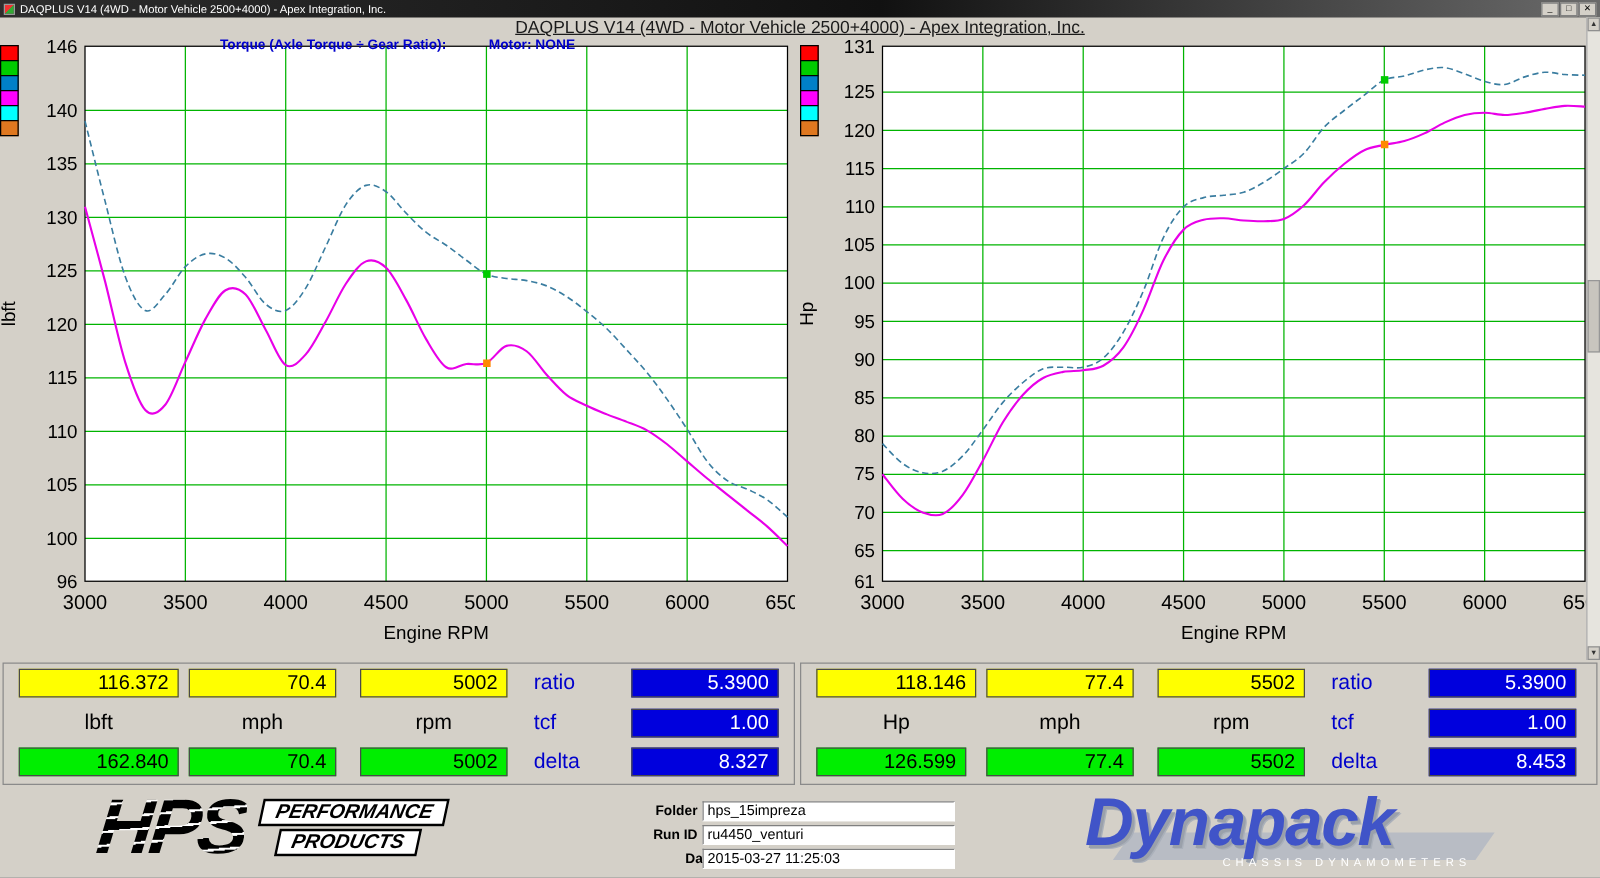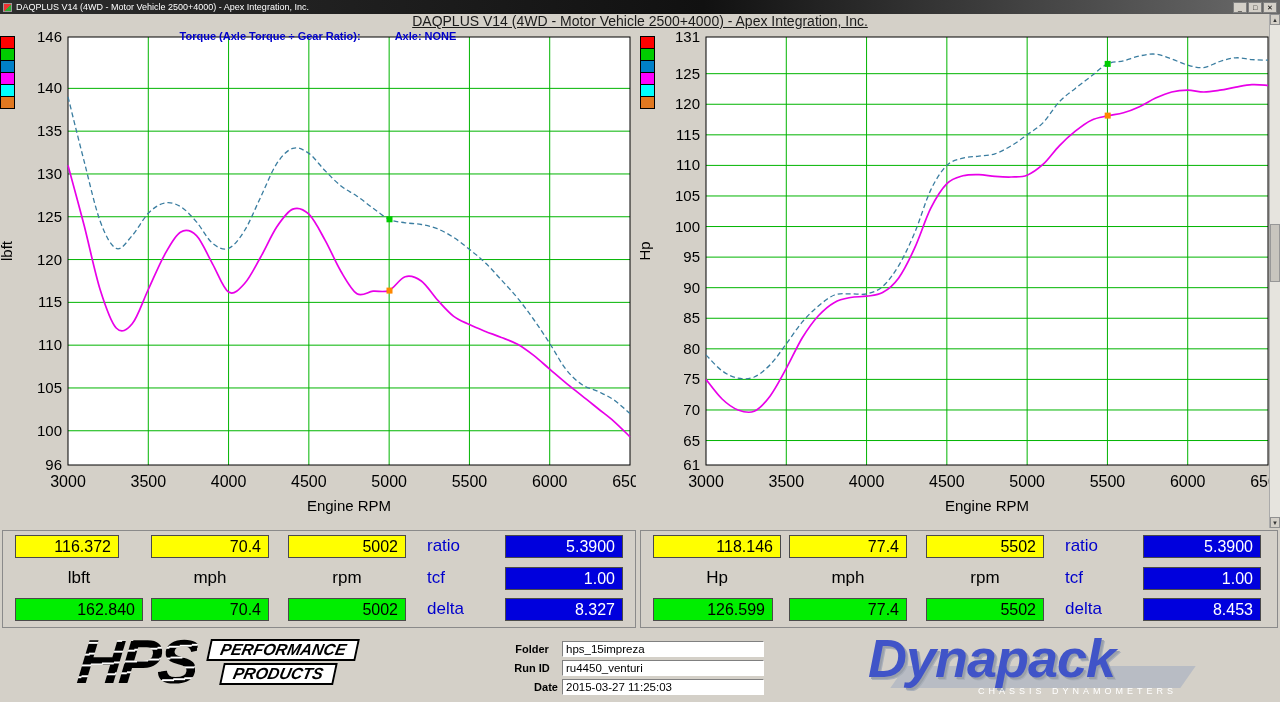--- a/index.html
+++ b/index.html
@@ -31,21 +31,21 @@
   .cell{position:absolute;height:23px;font-size:16px;line-height:21px;color:#000}
   .vbox{border:1px solid #4a4a4a;text-align:right;padding-right:7px}
   .vbox.yellow{background:var(--box_yellow,#ffff00)}
   .vbox.green{background:var(--box_green,#00ee00)}
   .vbox.blue{background:var(--box_blue,#0000dd);color:#fff}
   .unit{text-align:center;font-size:17px}
   .calc-label{color:var(--accent_blue,#0000cc);font-size:17px}
 
   
   .footer{position:absolute;left:0;top:632px;width:1280px;height:70px}
-  .field-label{position:absolute;width:52px;text-align:center;font-size:11px;font-weight:bold;color:#000;line-height:16px}
+  .field-label{position:absolute;width:52px;text-align:right;font-size:11px;font-weight:bold;color:#000;line-height:16px}
   .field-box{position:absolute;left:562px;width:202px;height:16px;background:#fff;
     border:1px solid;border-color:#808080 #fff #fff #808080;font-size:11.5px;line-height:14px;padding:0 3px;color:#000}
 
   .hps-logo{position:absolute;left:78px;top:2px;display:flex;align-items:center}
   .hps-text{font-size:62px;line-height:56px;font-weight:900;font-style:italic;color:#000;letter-spacing:-3px;transform:skewX(-6deg);
     background:repeating-linear-gradient(175deg,#000 0 9px,#fff 9px 11px);-webkit-background-clip:text;background-clip:text;-webkit-text-fill-color:transparent}
   .hps-sub{display:inline-flex;flex-direction:column;gap:2px;margin-left:10px;transform:skewX(-12deg)}
   .hps-sub span{border:2px solid #000;background:#fff;color:#000;font-style:italic;font-weight:bold;font-size:16px;line-height:18px;padding:0 10px;white-space:nowrap}
   .hps-sub span:last-child{align-self:center}
 
@@ -76,21 +76,21 @@
       <div class="win-btn">✕</div>
     </div>
   </div>
 
   <div class="main-title">
     <span>DAQPLUS V14 (4WD - Motor Vehicle 2500+4000) - Apex Integration, Inc.</span>
   </div>
 
   <div class="chart" style="left:0">
     <div class="chart-header">
-      <span>Torque (Axle Torque ÷ Gear Ratio):</span><span class="corr">Axle: NONE</span>
+      <span>Torque (Axle Torque ÷ Gear Ratio):</span><span class="corr">Motor: NONE</span>
     </div>
     <div class="legend">
         <div class="swatch" style="background: rgb(255, 0, 0);"></div>
         <div class="swatch" style="background: rgb(0, 204, 0);"></div>
         <div class="swatch" style="background: rgb(0, 128, 200);"></div>
         <div class="swatch" style="background: rgb(255, 0, 255);"></div>
         <div class="swatch" style="background: rgb(0, 255, 255);"></div>
         <div class="swatch" style="background: rgb(224, 120, 32);"></div>
       </div>
   <svg width="636" height="496" style="position:absolute;left:0;top:0;font-family:'Liberation Sans',sans-serif">
@@ -196,21 +196,21 @@
         <text x="60" y="111.8" font-size="15" text-anchor="end" fill="#000">115</text>
         <text x="60" y="81.3" font-size="15" text-anchor="end" fill="#000">120</text>
         <text x="60" y="50.7" font-size="15" text-anchor="end" fill="#000">125</text>
         <text x="60" y="14.0" font-size="15" text-anchor="end" fill="#000">131</text>
         <text x="347" y="483" font-size="15" text-anchor="middle" fill="#000">Engine RPM</text>
         <text x="10" y="223" font-size="15" text-anchor="middle" fill="#000" transform="rotate(-90 10 223)">Hp</text>
       </svg>
     </div>
 
   <div class="data-panel" style="left:2px;width:634px">
-    <div class="cell vbox yellow" style="left:12px;top:4px;width:104px">116.372</div>
+    <div class="cell vbox yellow" style="left:12px;top:4px;width:128px">116.372</div>
     <div class="cell vbox yellow" style="left:148px;top:4px;width:118px">70.4</div>
     <div class="cell vbox yellow" style="left:285px;top:4px;width:118px">5002</div>
     <div class="cell unit" style="left:12px;top:36px;width:128px">lbft</div>
     <div class="cell unit" style="left:148px;top:36px;width:118px">mph</div>
     <div class="cell unit" style="left:285px;top:36px;width:118px">rpm</div>
     <div class="cell vbox green" style="left:12px;top:67px;width:128px">162.840</div>
     <div class="cell vbox green" style="left:148px;top:67px;width:118px">70.4</div>
     <div class="cell vbox green" style="left:285px;top:67px;width:118px">5002</div>
     <div class="cell calc-label" style="left:424px;top:4px;width:70px">ratio</div>
     <div class="cell calc-label" style="left:424px;top:36px;width:70px">tcf</div>

